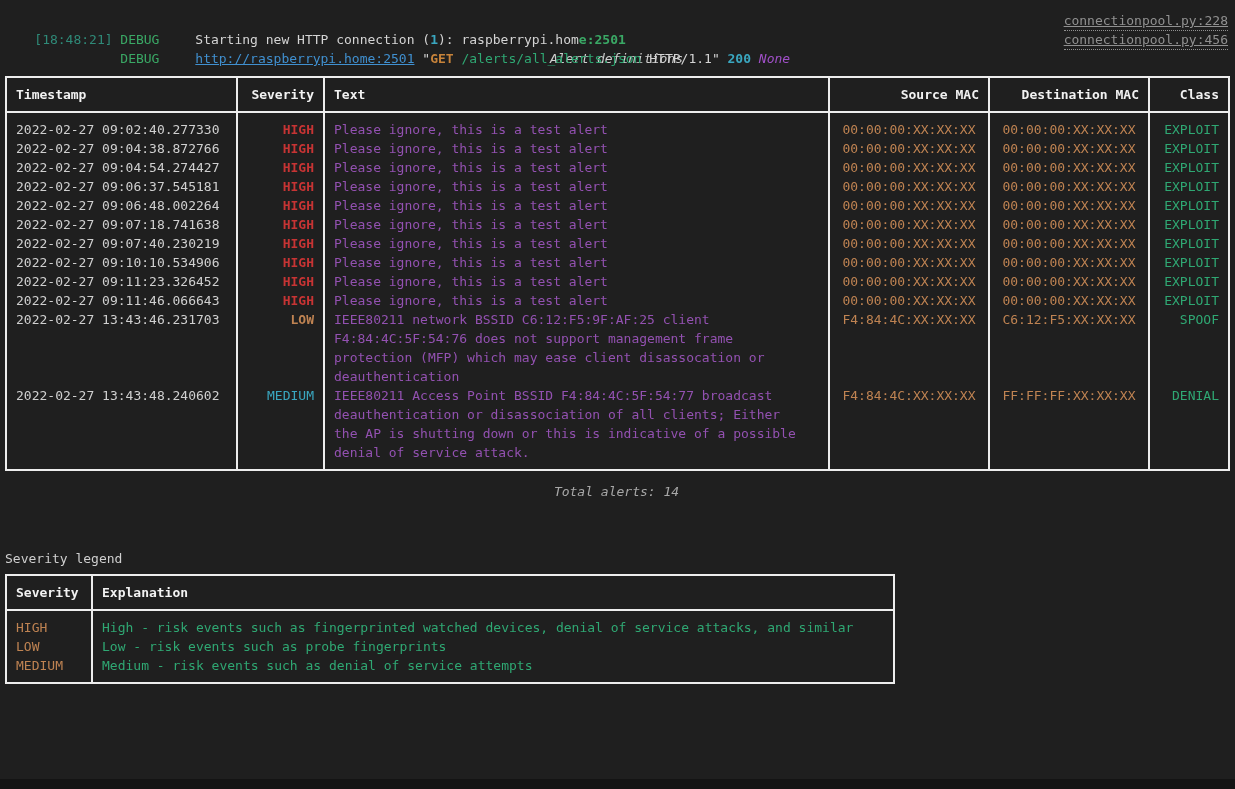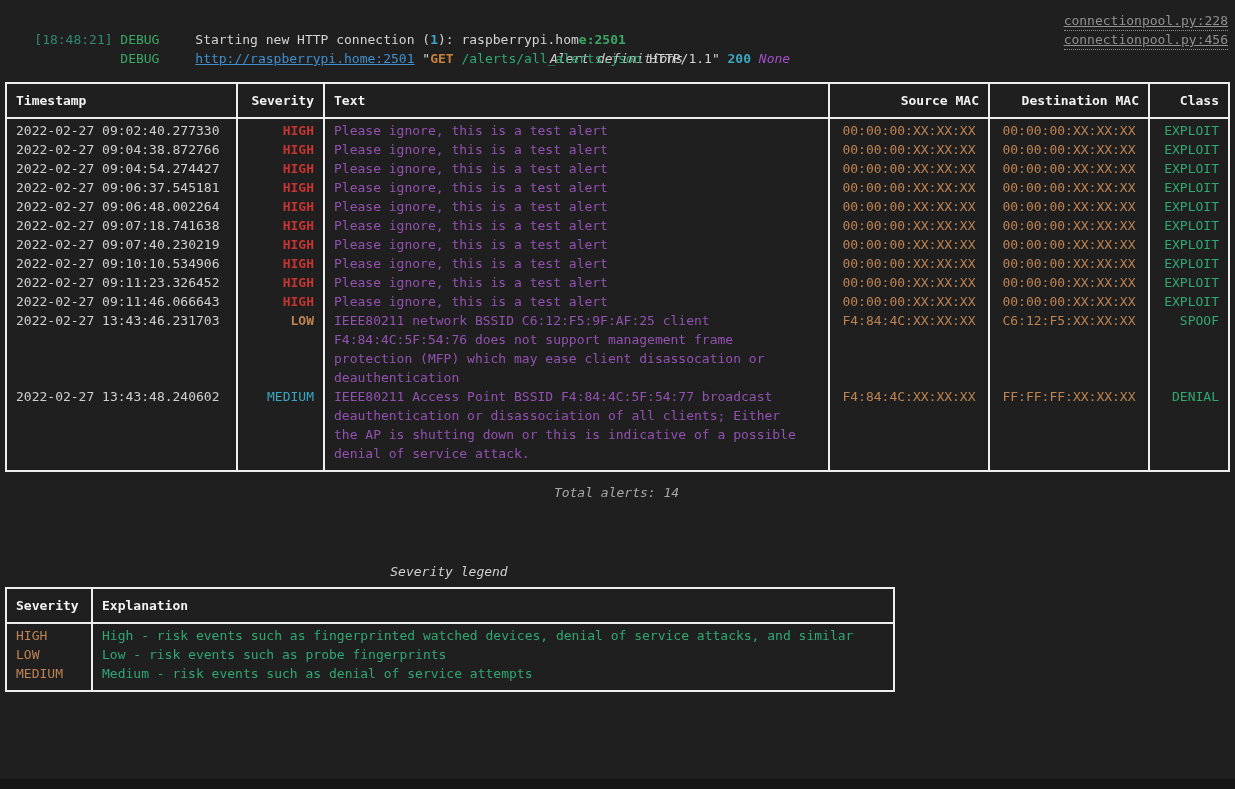--- a/index.html
+++ b/index.html
@@ -36,42 +36,42 @@
   .c-green-b{color:var(--debug-green);font-weight:bold;}
   .c-cyan-b{color:var(--cyan);font-weight:bold;}
   .c-amber-b{color:var(--amber);font-weight:bold;}
   .c-green{color:var(--green);}
   .c-magenta-i{color:var(--magenta);font-style:italic;}
   .c-link{color:var(--link);text-decoration:underline;cursor:pointer;}
   .file-ref{position:absolute;right:7px;top:0;color:var(--grey);border-bottom:1px dotted var(--grey);cursor:pointer;text-decoration:underline;}
   .tbl-title{width:1223px;margin-left:5px;text-align:center;font-style:italic;color:#cfcfcf;height:19px;}
   .tbl-caption{width:1223px;margin-left:5px;margin-top:11px;text-align:center;font-style:italic;color:#a8a8a8;height:19px;}
   table{border-collapse:collapse;table-layout:fixed;margin-left:5px;}
-  table.alerts{width:1223px;margin-top:14px;}
+  table.alerts{width:1223px;margin-top:8px;}
   table.legend{width:888px;margin-top:6px;}
   table, th, td{border:2px solid var(--border);}
   tbody td{border-top:none;border-bottom:none;}
   thead th{border-bottom:2px solid var(--border);}
   th{
     color:#f2f2f2;font-weight:bold;text-align:left;
     padding:7px 9px;white-space:nowrap;
   }
   td{padding:0 9px;vertical-align:top;white-space:pre-wrap;}
-  tbody tr:first-child td{padding-top:2px;}
+  tbody tr:first-child td{padding-top:7px;}
   tbody tr:last-child td{padding-bottom:7px;}
   th.num,td.num{text-align:right;}
   td.ts{color:#d0d0d0;}
   td.sev{text-align:right;}
   td.sev[data-sev="HIGH"]{color:var(--red);font-weight:bold;}
   td.sev[data-sev="LOW"]{color:var(--orange);font-weight:bold;}
   td.sev[data-sev="MEDIUM"]{color:var(--cyan);}
   td.txt{color:var(--purple);}
   td.mac{color:var(--orange);text-align:center;}
   td.cls{color:var(--green);text-align:right;}
-  .legend-title{width:888px;margin-left:5px;margin-top:60px;text-align:center;font-style:italic;color:#cfcfcf;height:19px;}
+  .legend-title{width:888px;margin-left:5px;margin-top:48px;text-align:left;color:#cfcfcf;height:19px;}
   td.lsev{color:var(--orange);}
   td.lexp{color:var(--green);}
   .bottom-edge{position:fixed;bottom:0;left:0;width:1235px;height:10px;background:#141414;}
 </style>
 </head>
 <body>
 
 <div class="terminal">
 
 

